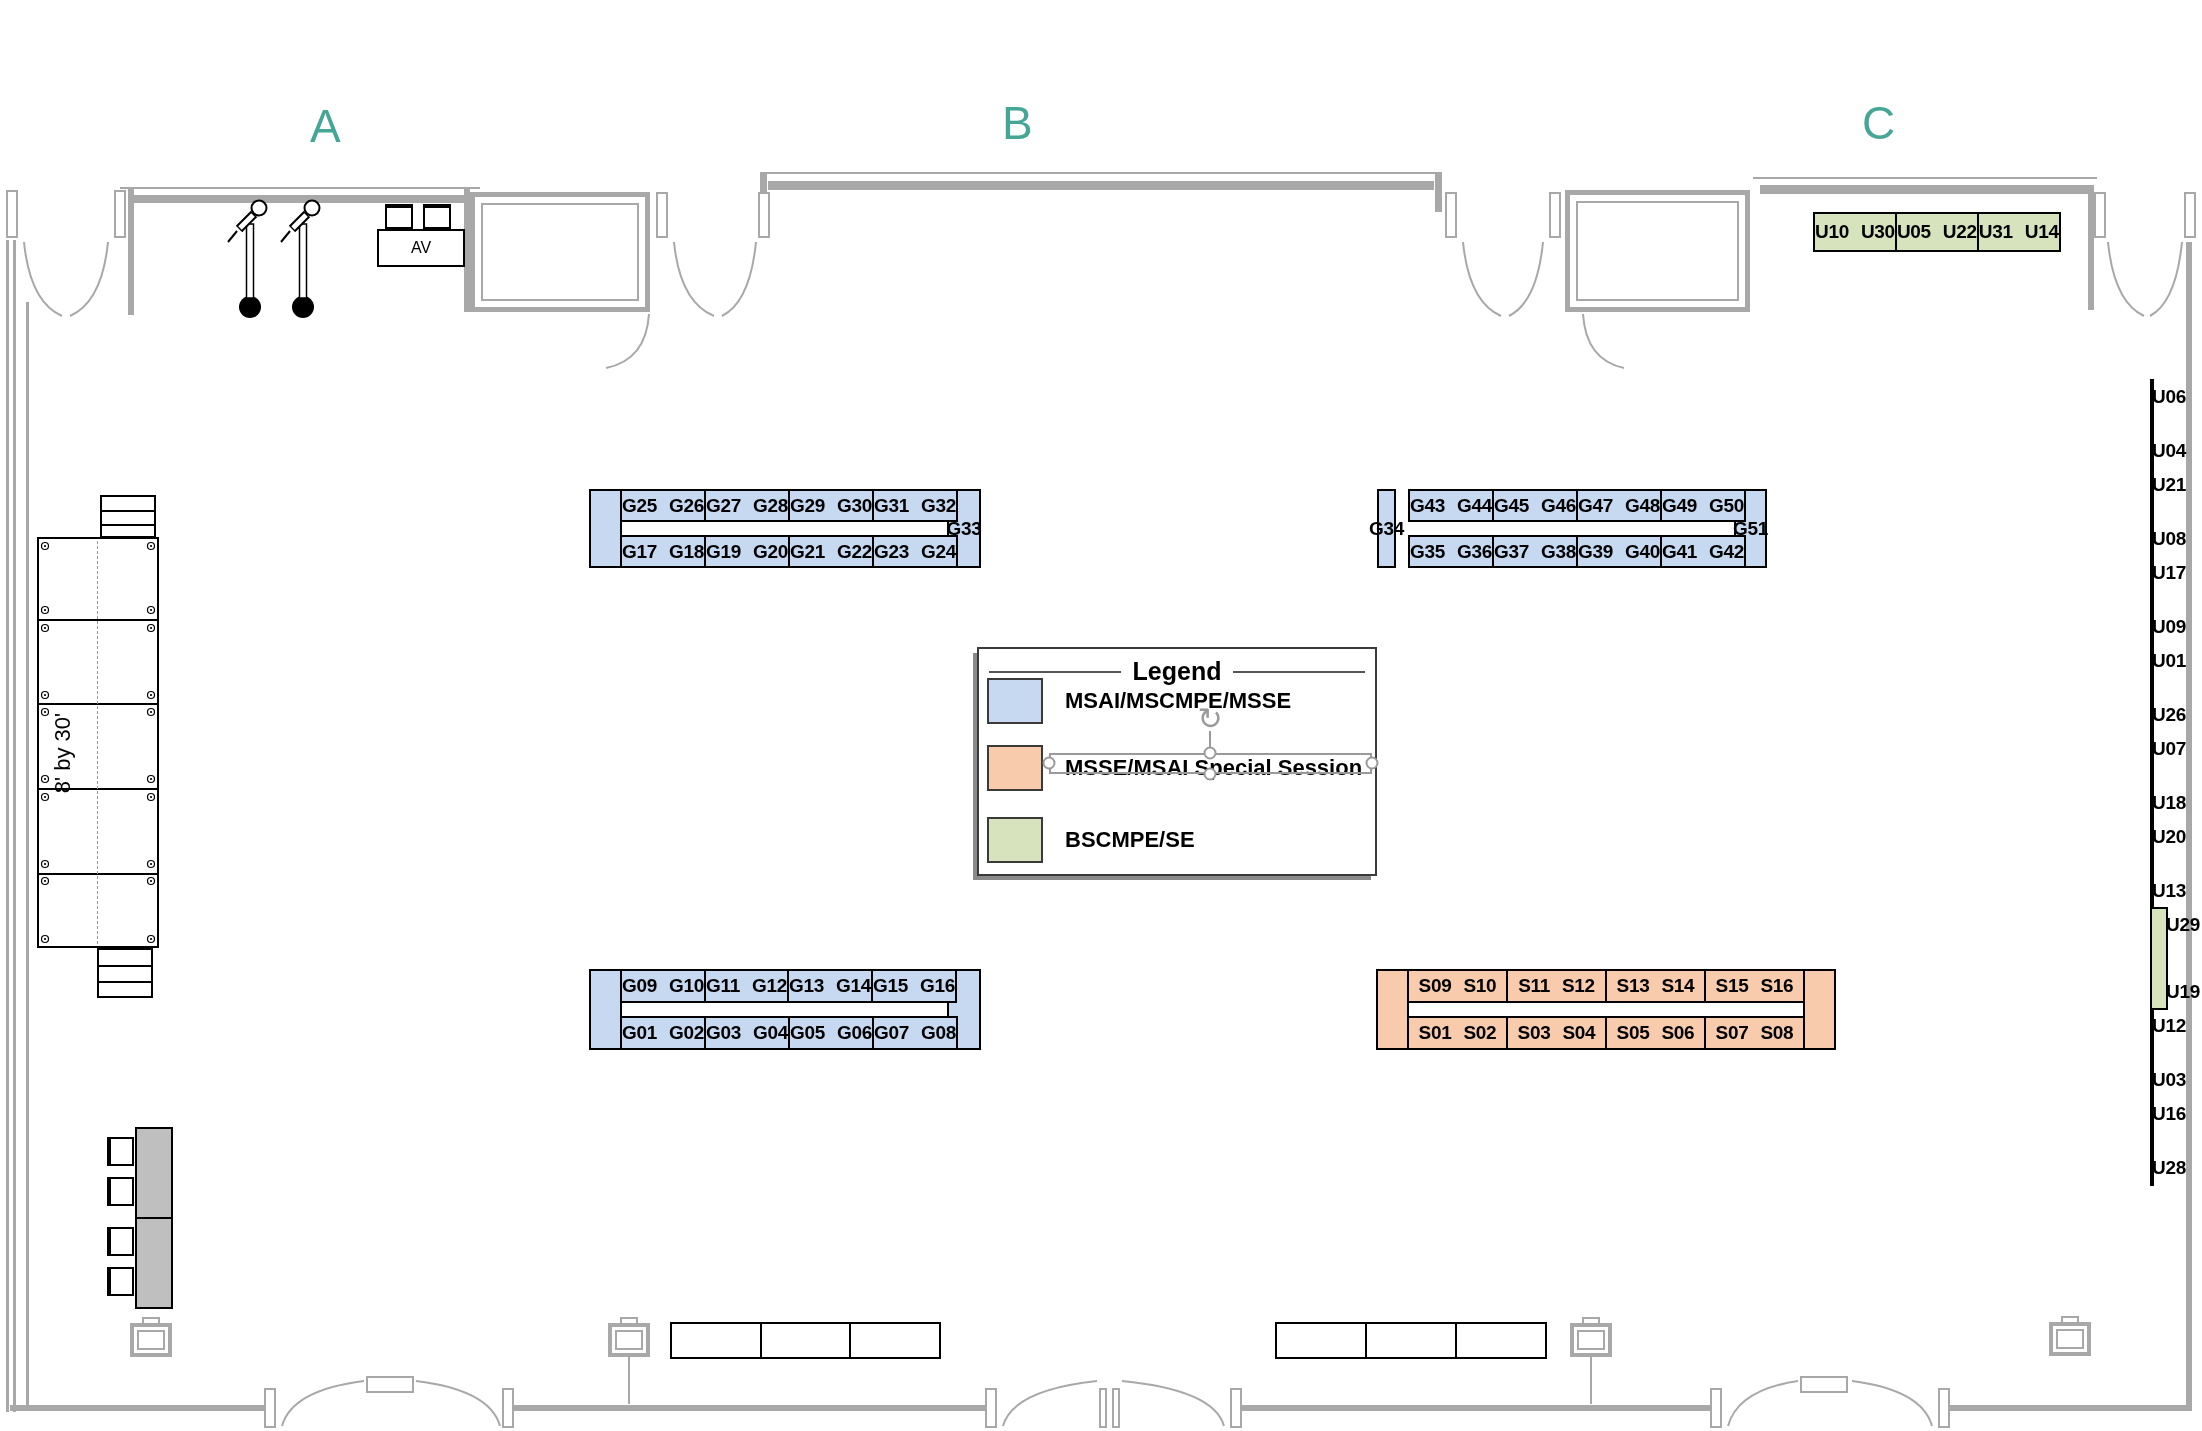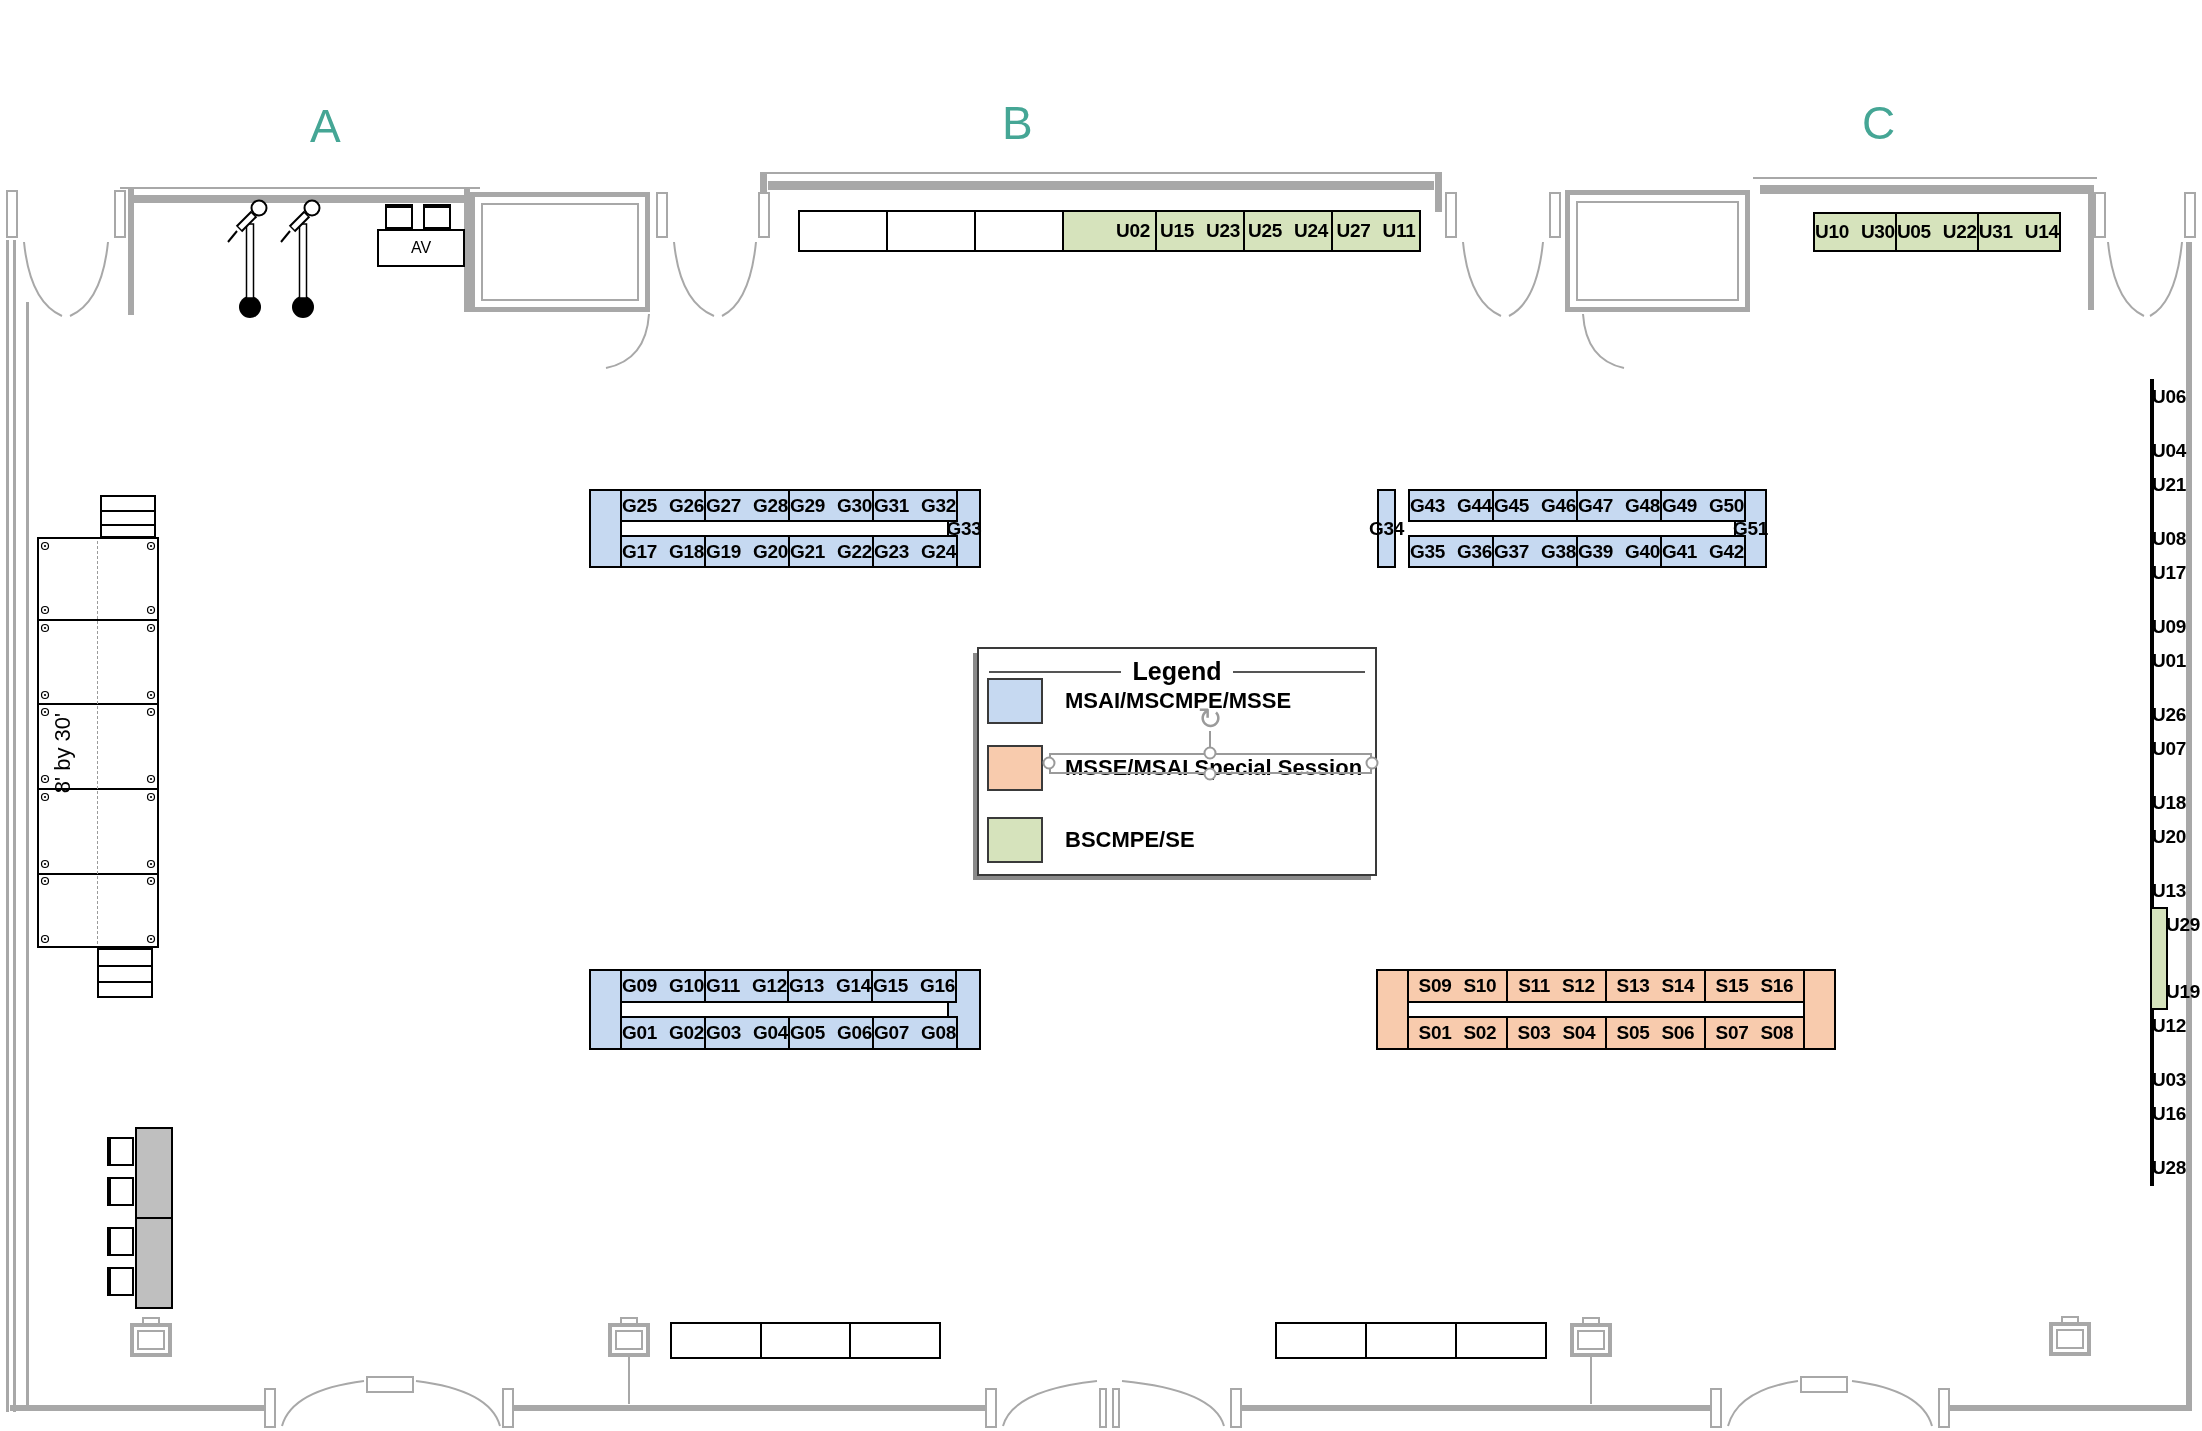--- a/index.html
+++ b/index.html
@@ -176,29 +176,20 @@
   <div class="df" style="left:1938px;top:1388px;width:12px;height:40px;"></div>
   <div class="df" style="left:1800px;top:1376px;width:48px;height:17px;"></div>
 
   <div class="closet" style="left:470px;top:192px;width:180px;height:120px;">
     <div class="closet-inner"></div>
   </div>
   <div class="closet" style="left:1565px;top:190px;width:185px;height:122px;">
     <div class="closet-inner"></div>
   </div>
 
-  <div class="row z2" style="left:798px;top:210px;width:623px;height:42px;">
-    <div class="cell"></div>
-    <div class="cell"></div>
-    <div class="cell"></div>
-    <div class="cell green alignr">U02</div>
-    <div class="cell green">U15 U23</div>
-    <div class="cell green">U25 U24</div>
-    <div class="cell green">U27 U11</div>
-  </div>
 
   <div class="row z2" style="left:1778px;top:212px;width:271px;height:40px;">
     <div class="cell green">U10 U30</div>
     <div class="cell green">U05 U22</div>
     <div class="cell green">U31 U14</div>
   </div>
 
   <div class="block z2" style="left:589px;top:489px;width:392px;height:79px;">
     <div class="cap cell blue" style="left:0;width:33px;"></div>
     <div class="cap cell blue" style="right:0;width:34px;">G33</div>

